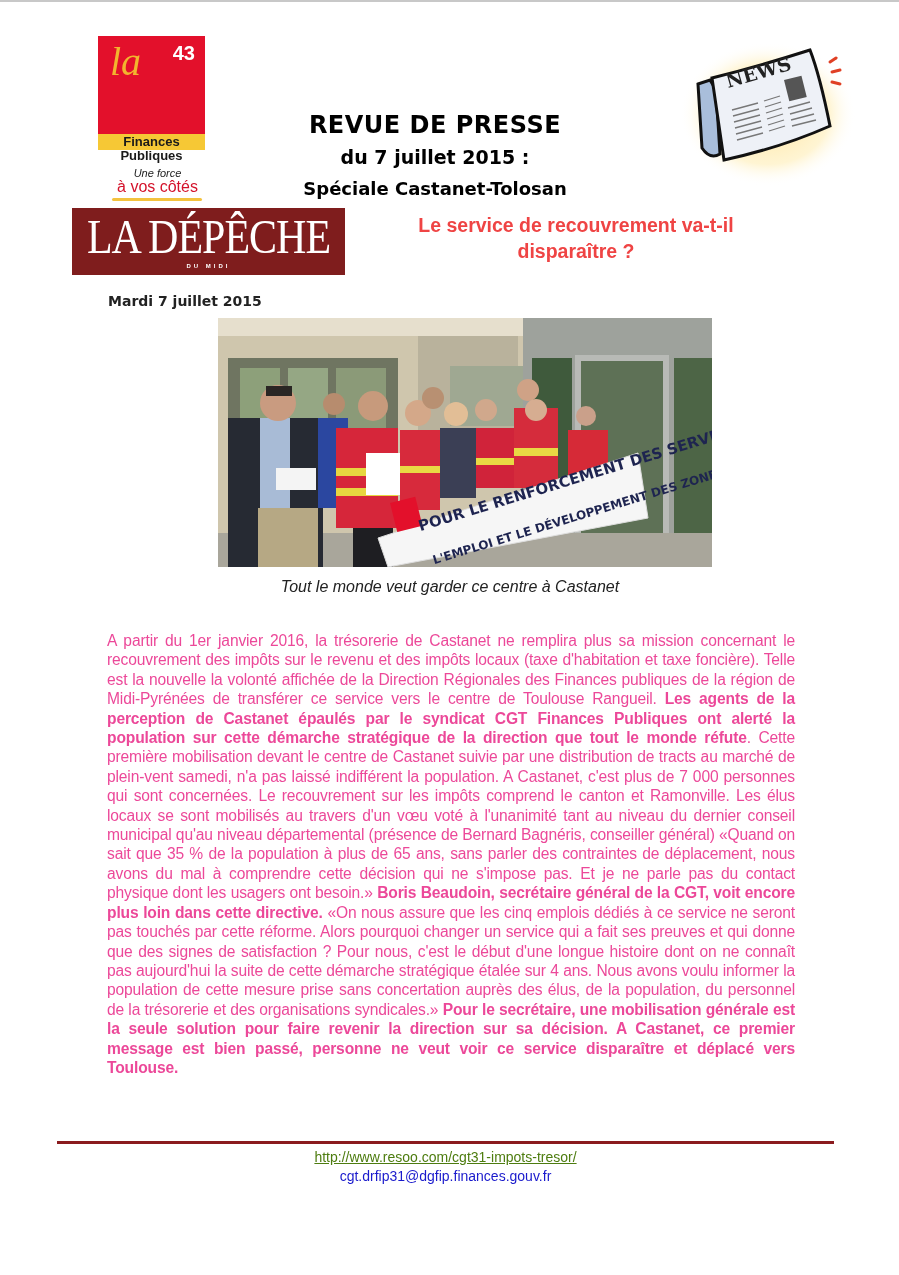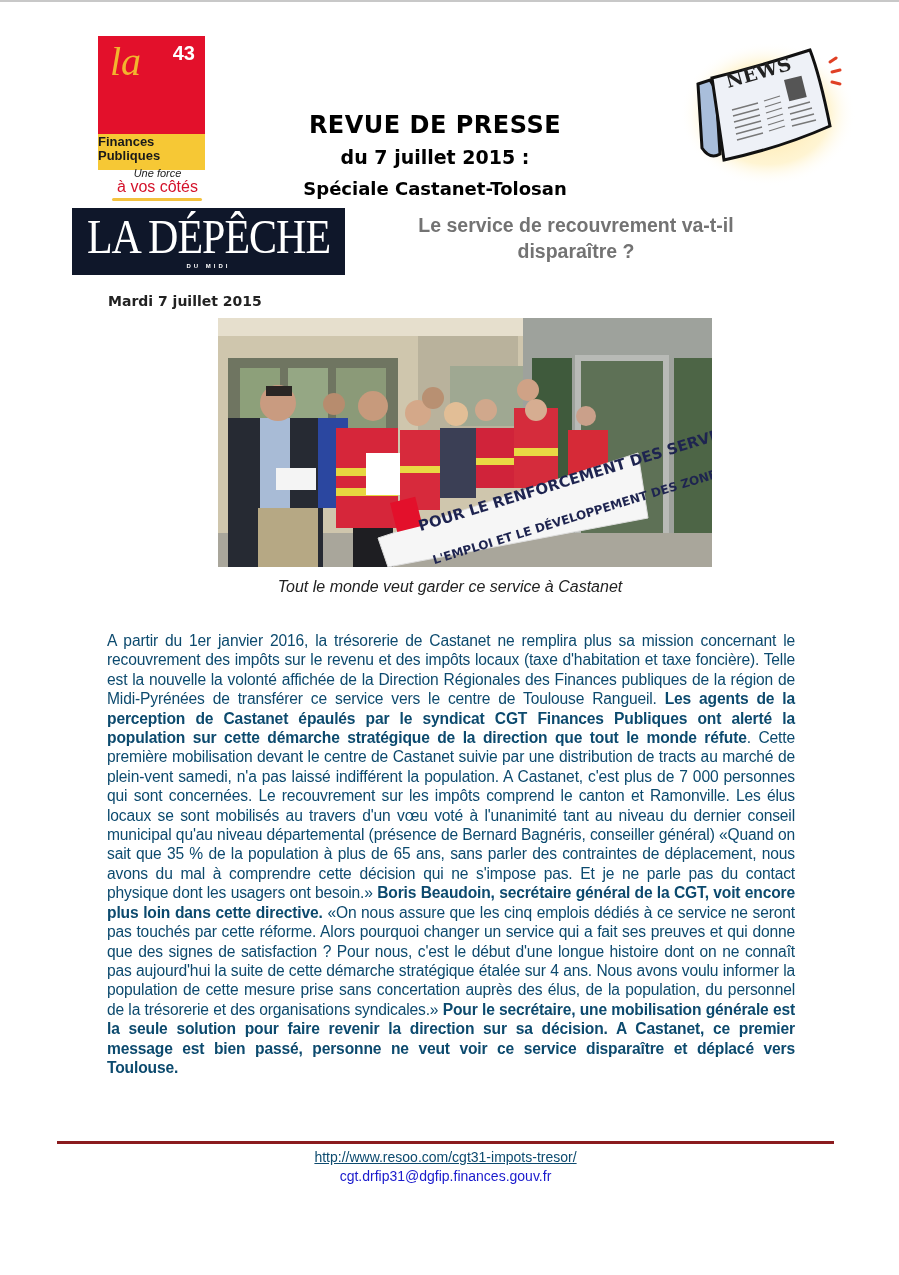--- a/index.html
+++ b/index.html
@@ -6,59 +6,59 @@
   html, body { width: 899px; height: 1275px; background: #ffffff; overflow: hidden; }
   body { position: relative; font-family: "Liberation Sans", sans-serif; color: #000; }
   .topline { position: absolute; left: 0; top: 0; width: 899px; height: 2px; background: #c8c8c8; }
 
   
   .cgt-logo { position: absolute; left: 98px; top: 36px; width: 107px; height: 170px; }
   .cgt-red { position: absolute; left: 0; top: 0; width: 107px; height: 98px; background: #e3102b; }
   .cgt-31 { position: absolute; right: 10px; top: 6px; color: #fff; font-weight: bold; font-size: 20px; font-family: "Liberation Sans", sans-serif; }
   .cgt-la { position: absolute; left: 12px; top: 6px; color: #f2b52e; font-style: italic; font-size: 40px; font-family: "Liberation Serif", serif; line-height: 1; }
   .cgt-text { position: absolute; left: 4px; top: 40px; width: 100px; text-align: center; color: #fff; font-weight: bold; font-size: 48px; line-height: 1; letter-spacing: -2px; }
-  .cgt-yellow { position: absolute; left: 0; top: 98px; width: 107px; height: 36px; background: #f6c835; }
+  .cgt-yellow { position: absolute; left: 0; top: 98px; width: 107px; height: 16px; background: #f6c835; text-align: center; }
   .cgt-yellow span { display: block; font-weight: bold; font-size: 13px; line-height: 14px; color: #1a1a1a; }
   .cgt-yellow span:first-child { padding-top: 1px; }
   .cgt-slogan { position: absolute; left: 12px; top: 132px; width: 95px; text-align: center; color: #c00a1e; font-style: italic; line-height: 1; }
   .cgt-slogan .s1 { display: block; font-size: 11px; color: #222; }
   .cgt-slogan .s2 { display: block; font-size: 16px; font-style: normal; color: #d4122a; }
   .cgt-slogan-line { position: absolute; left: 14px; top: 162px; width: 90px; height: 3px; background: #f3c23e; border-radius: 2px; }
 
   
   .header-title { position: absolute; left: 240px; top: 68px; width: 390px; text-align: center; font-family: "DejaVu Sans", sans-serif; font-weight: bold; }
   .header-title .t1 { display: block; font-size: 24px; line-height: 34px; letter-spacing: 0.5px; margin-top: 40px; }
   .header-title .t2 { display: block; font-size: 19px; line-height: 30px; }
   .header-title .t3 { display: block; font-size: 18px; line-height: 34px; }
 
   
   .news-icon { position: absolute; left: 680px; top: 36px; width: 180px; height: 150px; }
 
   
-  .depeche { position: absolute; left: 72px; top: 208px; width: 273px; height: 67px; background: #0f172a; text-align: center; color: #fff; }
+  .depeche { position: absolute; left: 72px; top: 208px; width: 273px; height: 67px; background: #7f1d1d; text-align: center; color: #fff; }
   .depeche .d1 { display: block; font-family: "Liberation Serif", serif; font-size: 42px; line-height: 50px; letter-spacing: -1px; padding-top: 4px; transform: scaleY(1.15); }
   .depeche .d2 { display: block; font-size: 6px; letter-spacing: 3px; line-height: 8px; font-weight: bold; }
 
-  .article-title { position: absolute; left: 370px; top: 212px; width: 412px; text-align: center; font-weight: bold; font-size: 19.5px; line-height: 26px; color: #737373; }
+  .article-title { position: absolute; left: 370px; top: 212px; width: 412px; text-align: center; font-weight: bold; font-size: 19.5px; line-height: 26px; color: #ef4444; }
   .article-date { position: absolute; left: 108px; top: 293px; font-family: "DejaVu Sans", sans-serif; font-weight: bold; font-size: 14px; color: #222; }
 
   
   .photo { position: absolute; left: 218px; top: 318px; width: 494px; height: 249px; overflow: hidden; background: #b7b2a2; }
   .caption { position: absolute; left: 218px; top: 578px; width: 464px; text-align: center; font-style: italic; font-size: 16px; color: #222; }
 
   
-  .body-text { position: absolute; left: 107px; top: 631px; width: 688px; font-size: 15.6px; line-height: 19.4px; text-align: justify; color: #0c4a6e; letter-spacing: -0.15px; }
+  .body-text { position: absolute; left: 107px; top: 631px; width: 688px; font-size: 15.6px; line-height: 19.4px; text-align: justify; color: #ec4899; letter-spacing: -0.15px; }
   .body-text b { font-weight: bold; }
 
   
   .footer-rule { position: absolute; left: 57px; top: 1141px; width: 777px; height: 3px; background: #8a1b1e; }
   .footer { position: absolute; left: 57px; top: 1148px; width: 777px; text-align: center; }
   .footer .f1 { display: block; font-family: "DejaVu Sans", sans-serif; font-weight: bold; font-size: 14.5px; line-height: 20px; color: #111; }
   .footer .f2 { display: block; font-size: 14px; line-height: 19px; color: #222; }
-  .footer a { display: block; font-size: 14px; line-height: 19px; color: #0c4a6e; }
+  .footer a { display: block; font-size: 14px; line-height: 19px; color: #4d7c0f; }
   .footer .f3 { text-decoration: underline; }
   .footer .f4 { text-decoration: none; color: #1a1acc; }
 </style>
 </head>
 <body>
 
 <div class="topline"></div>
 
 <div class="cgt-logo">
   <div class="cgt-red">
@@ -182,21 +182,21 @@
     <path d="M160 220 L420 135 L430 200 L170 249 Z" fill="#f6f6f6" stroke="#ddd" stroke-width="1"></path>
     <rect x="172" y="185" width="26" height="30" fill="#e3102b" transform="rotate(-14 172 185)"></rect>
     <g transform="rotate(-17 205 205)">
       <text x="200" y="212" font-family="DejaVu Sans, sans-serif" font-size="15" font-weight="bold" fill="#1e2450">POUR LE RENFORCEMENT DES SERVICES PUBLICS</text>
     </g>
     <g transform="rotate(-17 230 240)">
       <text x="215" y="242" font-family="DejaVu Sans, sans-serif" font-size="12" font-weight="bold" fill="#1e2450">L'EMPLOI ET LE DÉVELOPPEMENT DES ZONES</text>
     </g>
   </svg>
 </div>
-<div class="caption">Tout le monde veut garder ce service à Castanet</div>
+<div class="caption">Tout le monde veut garder ce centre à Castanet</div>
 
 <div class="body-text">
   <span>A partir du 1er janvier 2016, la trésorerie de Castanet ne remplira plus sa mission concernant le recouvrement des impôts sur le revenu et des impôts locaux (taxe d'habitation et taxe foncière). Telle est la nouvelle la volonté affichée de la Direction Régionales des Finances publiques de la région de Midi-Pyrénées de transférer ce service vers le centre de Toulouse Rangueil. </span><b>Les agents de la perception de Castanet épaulés par le syndicat CGT Finances Publiques ont alerté la population sur cette démarche stratégique de la direction que tout le monde réfute</b><span>. Cette première mobilisation devant le centre de Castanet suivie par une distribution de tracts au marché de plein-vent samedi, n'a pas laissé indifférent la population. A Castanet, c'est plus de 7 000 personnes qui sont concernées. Le recouvrement sur les impôts comprend le canton et Ramonville. Les élus locaux se sont mobilisés au travers d'un vœu voté à l'unanimité tant au niveau du dernier conseil municipal qu'au niveau départemental (présence de Bernard Bagnéris, conseiller général) «Quand on sait que 35 % de la population à plus de 65 ans, sans parler des contraintes de déplacement, nous avons du mal à comprendre cette décision qui ne s'impose pas. Et je ne parle pas du contact physique dont les usagers ont besoin.» </span><b>Boris Beaudoin, secrétaire général de la CGT, voit encore plus loin dans cette directive.</b><span> «On nous assure que les cinq emplois dédiés à ce service ne seront pas touchés par cette réforme. Alors pourquoi changer un service qui a fait ses preuves et qui donne que des signes de satisfaction ? Pour nous, c'est le début d'une longue histoire dont on ne connaît pas aujourd'hui la suite de cette démarche stratégique étalée sur 4 ans. Nous avons voulu informer la population de cette mesure prise sans concertation auprès des élus, de la population, du personnel de la trésorerie et des organisations syndicales.» </span><b>Pour le secrétaire, une mobilisation générale est la seule solution pour faire revenir la direction sur sa décision. A Castanet, ce premier message est bien passé, personne ne veut voir ce service disparaître et déplacé vers Toulouse.</b>
 </div>
 
 <div class="footer-rule"></div>
 <div class="footer">
   <a class="f3">http://www.resoo.com/cgt31-impots-tresor/</a>
   <a class="f4">cgt.drfip31@dgfip.finances.gouv.fr</a>
 </div>

